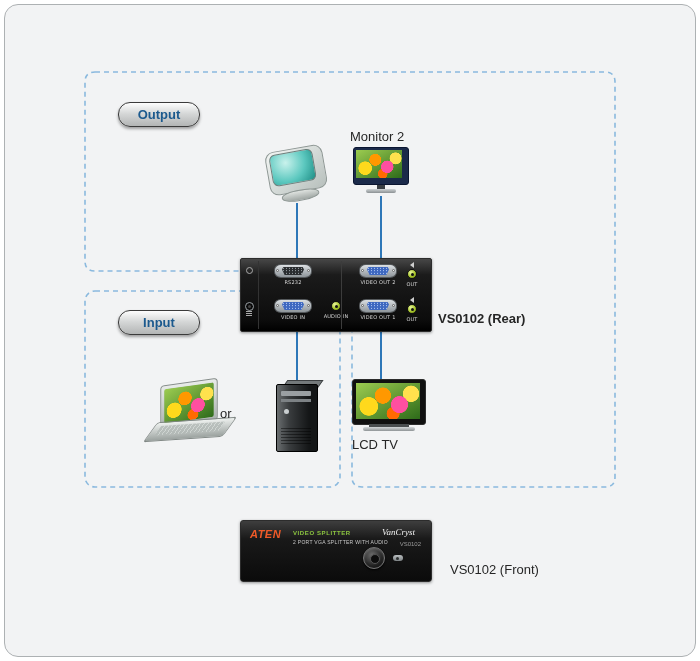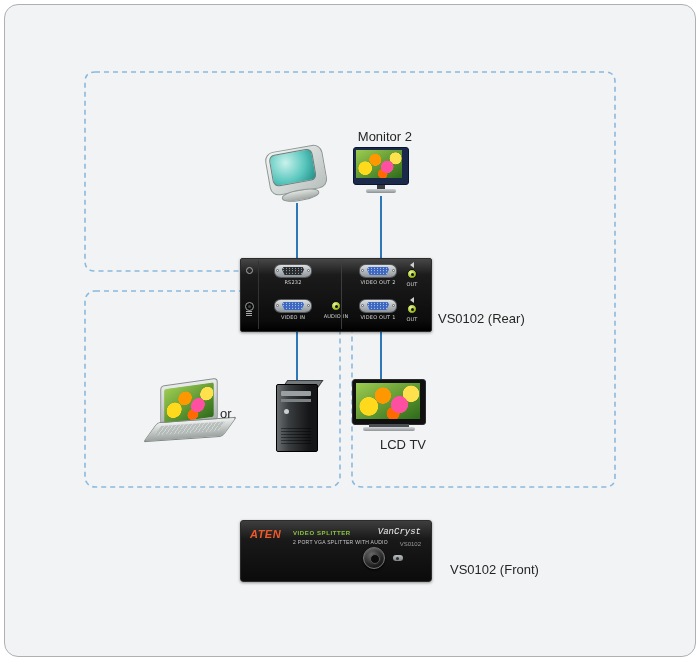--- a/index.html
+++ b/index.html
@@ -13,21 +13,21 @@
   .wire { stroke:#2e77b8; stroke-width:2; }
 
   
   .pill { position:absolute; width:80px; height:23px; border-radius:12px;
           background:linear-gradient(#fefefe, #d6d8d8 45%, #b3b5b5);
           border:1px solid #3b3b3b; box-shadow:0 2px 3px rgba(0,0,0,.35);
           display:flex; align-items:center; justify-content:center; }
   .pill span { font-size:13px; font-weight:bold; color:#1c5a8e; }
 
   .caption { position:absolute; font-size:13px; color:#262626; }
-  .center { text-align:right; }
+  .center { text-align:left; }
 
   
   .device-rear { position:absolute; left:240px; top:258px; width:190px; height:72px;
      background:linear-gradient(180deg,#474747,#1b1b1b 22%,#0c0c0c 85%,#000);
      border:1px solid #2c2c2c; border-radius:2px; box-shadow:0 1px 3px rgba(0,0,0,.4); }
   .seam-v { position:absolute; left:100px; top:2px; bottom:2px; width:1px; background:#3c3c3c; }
   .seam-v2 { position:absolute; left:17px; top:2px; bottom:2px; width:1px; background:#333; }
 
   .pgroup { position:absolute; width:44px; }
   .vga { position:relative; width:38px; height:14px; margin:0 auto; }
@@ -68,22 +68,22 @@
   
   .device-front { position:absolute; left:240px; top:520px; width:190px; height:60px;
      background:linear-gradient(180deg,#3e3e3e,#191919 30%,#0b0b0b);
      border:1px solid #2c2c2c; border-radius:3px; box-shadow:0 1px 3px rgba(0,0,0,.4); }
   .brand { position:absolute; left:9px; top:7px; color:#f05a28; font-weight:bold;
            font-style:italic; font-size:11px; letter-spacing:.5px; }
   .product { position:absolute; left:52px; top:9px; color:#8cc63f; font-size:6px;
              font-weight:bold; letter-spacing:.6px; }
   .subtitle { position:absolute; left:52px; top:18px; color:#c9c9c9; font-size:5px;
               letter-spacing:.3px; }
-  .family { position:absolute; right:10px; top:6px; color:#f0f0f0; font-size:9px;
-            font-style:italic; font-family:Liberation Mono, monospace; }
+  .family { position:absolute; right:16px; top:6px; color:#f0f0f0; font-size:9px;
+            font-style:italic; font-family:Liberation Serif, serif; }
   .model { position:absolute; right:10px; top:20px; color:#9a9a9a; font-size:6px; }
   .knob { position:absolute; left:122px; top:26px; width:22px; height:22px; border-radius:50%;
           background:radial-gradient(circle at 40% 35%, #6c6c6c, #222 60%, #000);
           border:1px solid #777; box-sizing:border-box;
           box-shadow:inset 0 1px 2px rgba(255,255,255,.25), 0 1px 2px #000; }
   .knob::after { content:""; position:absolute; left:6px; top:6px; width:8px; height:8px;
                  border-radius:50%; background:#0d0d0d; border:1px solid #555; }
   .led { position:absolute; left:152px; top:34px; width:10px; height:6px; border-radius:3px;
          background:linear-gradient(#b9bec0,#7d8284); }
   .led::after { content:""; position:absolute; left:3px; top:1.5px; width:3px; height:3px;
@@ -159,20 +159,26 @@
 
   <svg class="wiring" width="700" height="661" viewBox="0 0 700 661">
     <path class="dash" d="M95,72 H605 Q615,72 615,82 V477 Q615,487 605,487 H362 Q352,487 352,477 V281 Q352,271 342,271 H95 Q85,271 85,261 V82 Q85,72 95,72 Z"></path>
     <rect class="dash" x="85" y="291" width="255" height="196" rx="10"></rect>
     <line class="wire" x1="297" y1="203" x2="297" y2="262"></line>
     <line class="wire" x1="381" y1="196" x2="381" y2="262"></line>
     <line class="wire" x1="297" y1="326" x2="297" y2="394"></line>
     <line class="wire" x1="381" y1="326" x2="381" y2="384"></line>
   </svg>
 
+  <div class="pill" style="left:118px; top:102px;">
+    <span>Output</span>
+  </div>
+  <div class="pill" style="left:118px; top:310px;">
+    <span>Input</span>
+  </div>
 
   <div class="monitor-crt">
     <div class="crt-body"></div>
     <div class="crt-screen"></div>
     <div class="crt-base"></div>
   </div>
 
   <div class="caption center" style="left:350px; top:129px; width:62px;">Monitor 2</div>
   <div class="monitor-lcd">
     <div class="lcd-frame"></div>
@@ -239,21 +245,21 @@
       <div class="plabel">VIDEO OUT 1</div>
     </div>
 
     <div class="jgroup" style="left:161px; top:38px;">
       <div class="spk"></div>
       <div class="jack"></div>
       <div class="plabel">OUT</div>
     </div>
   </div>
 
-  <div class="caption" style="left:438px; top:311px;">VS0102 (Rear)</div>
+  <div class="caption" style="left:438px; top:311px;font-weight:bold;">VS0102 (Rear)</div>
 
   <div class="laptop">
     <div class="lap-screen-frame">
       <div class="lap-screen flowers"></div>
     </div>
     <div class="lap-base">
       <div class="lap-keys"></div>
     </div>
   </div>
 

